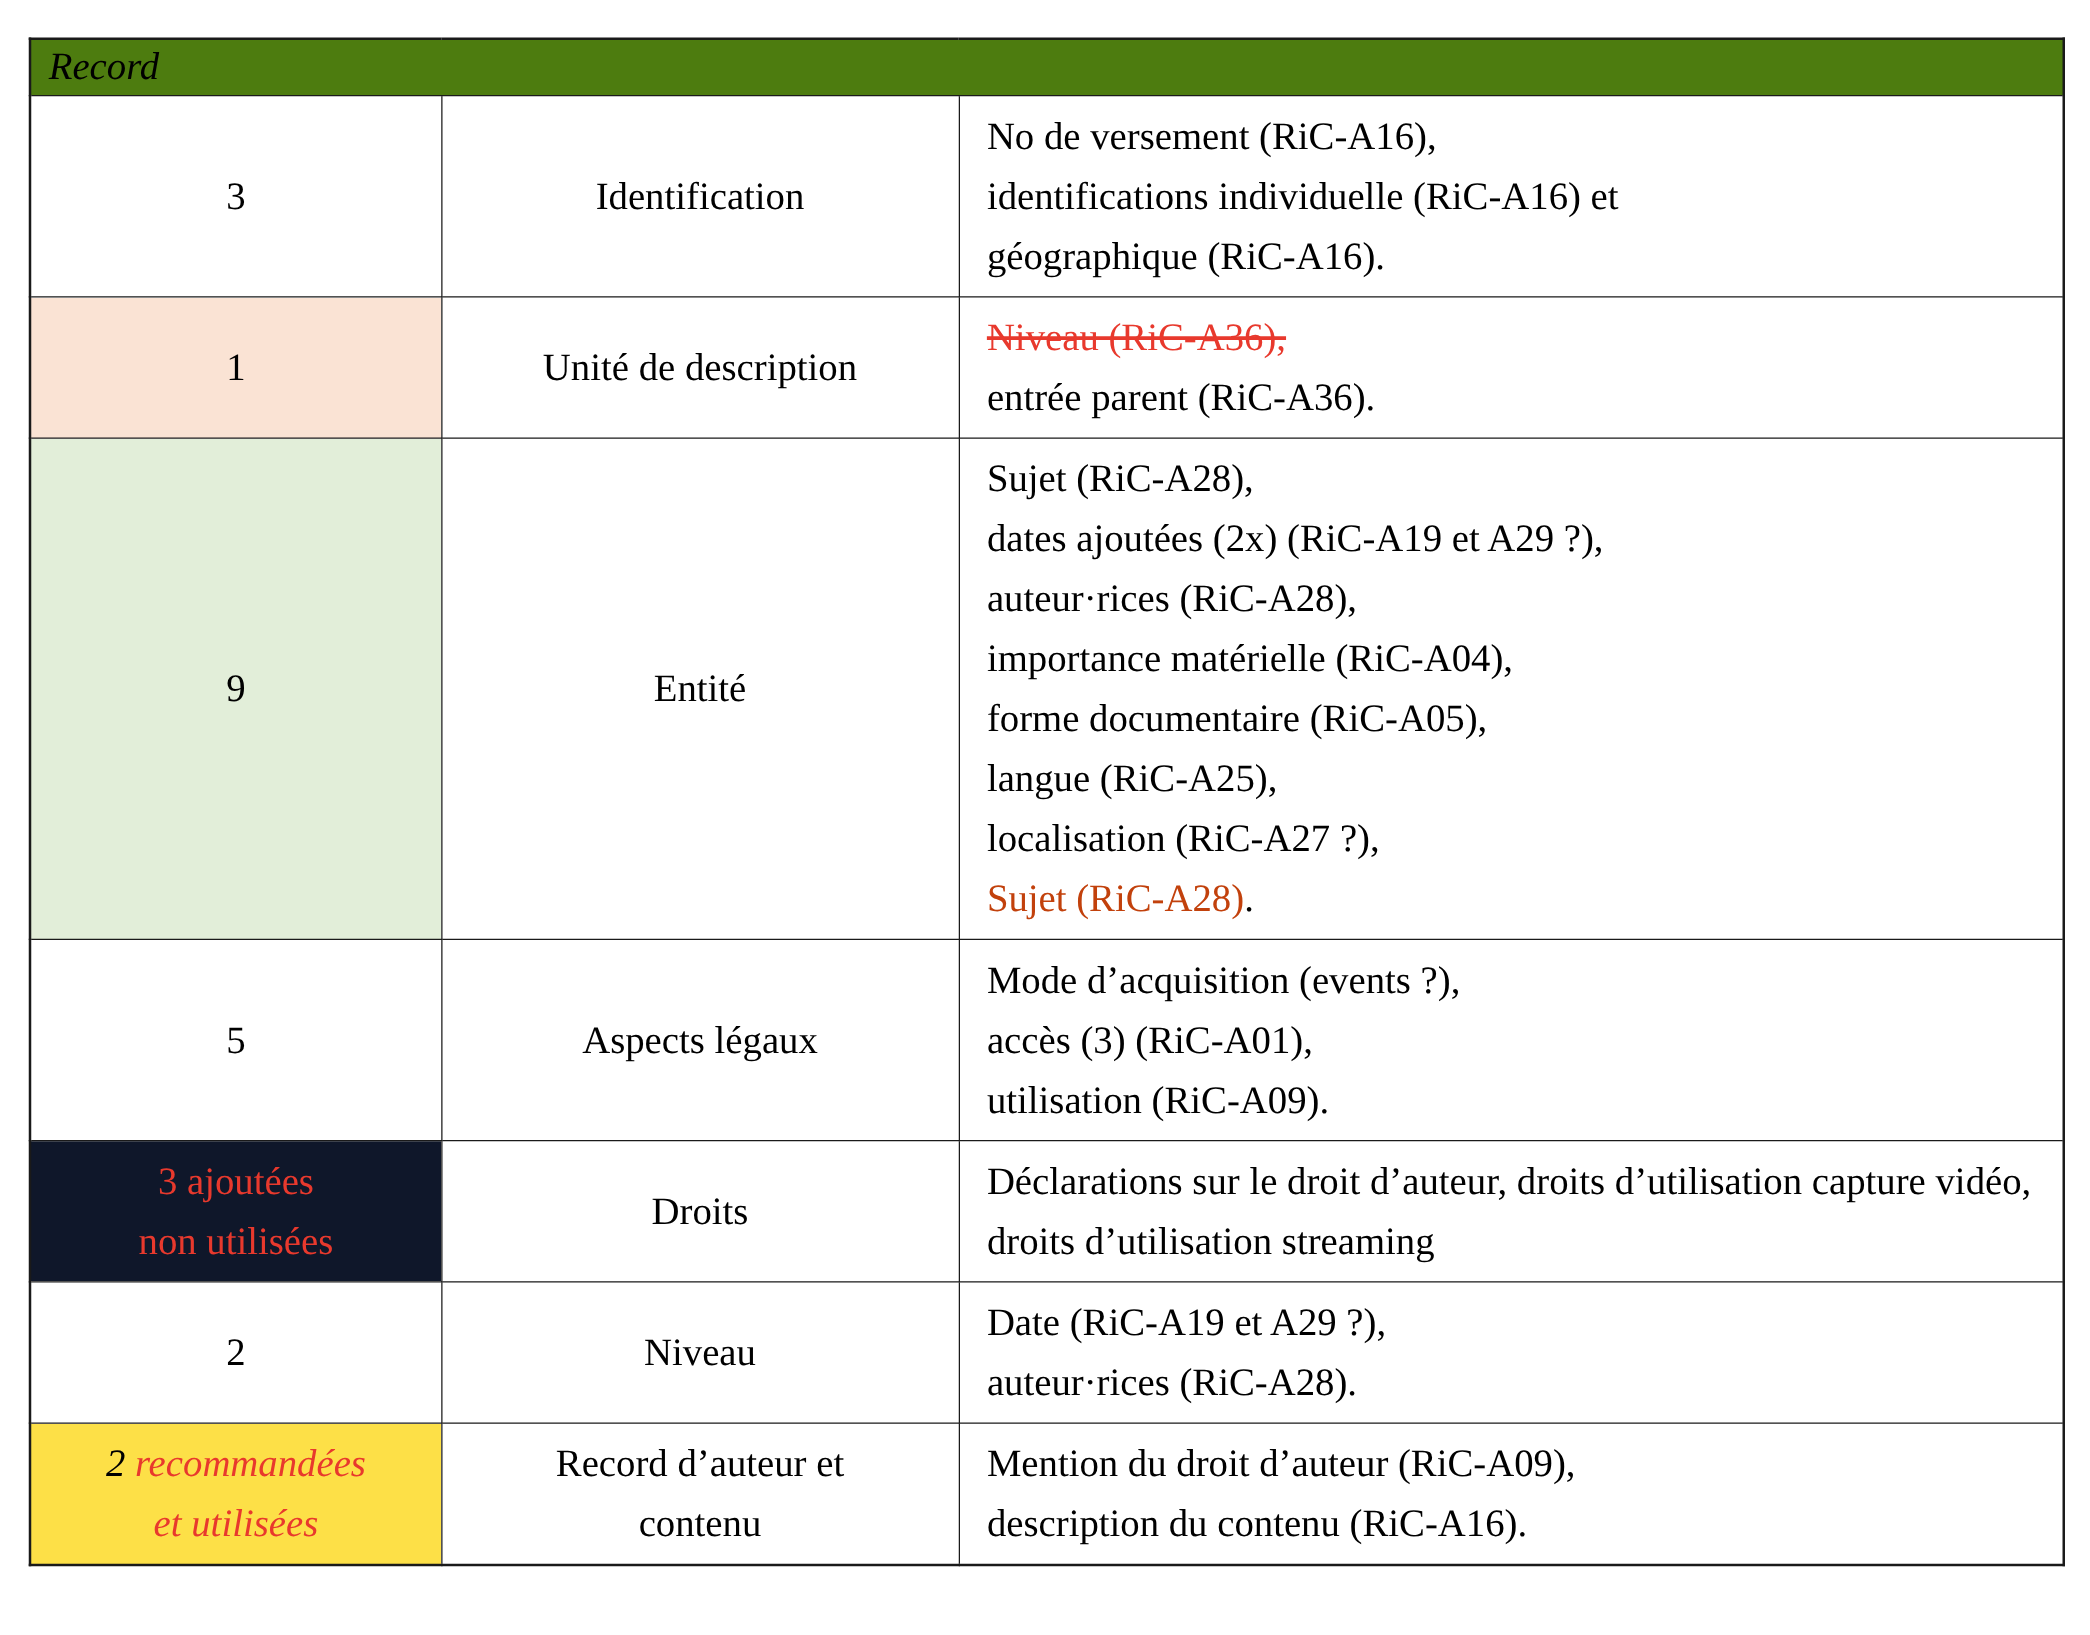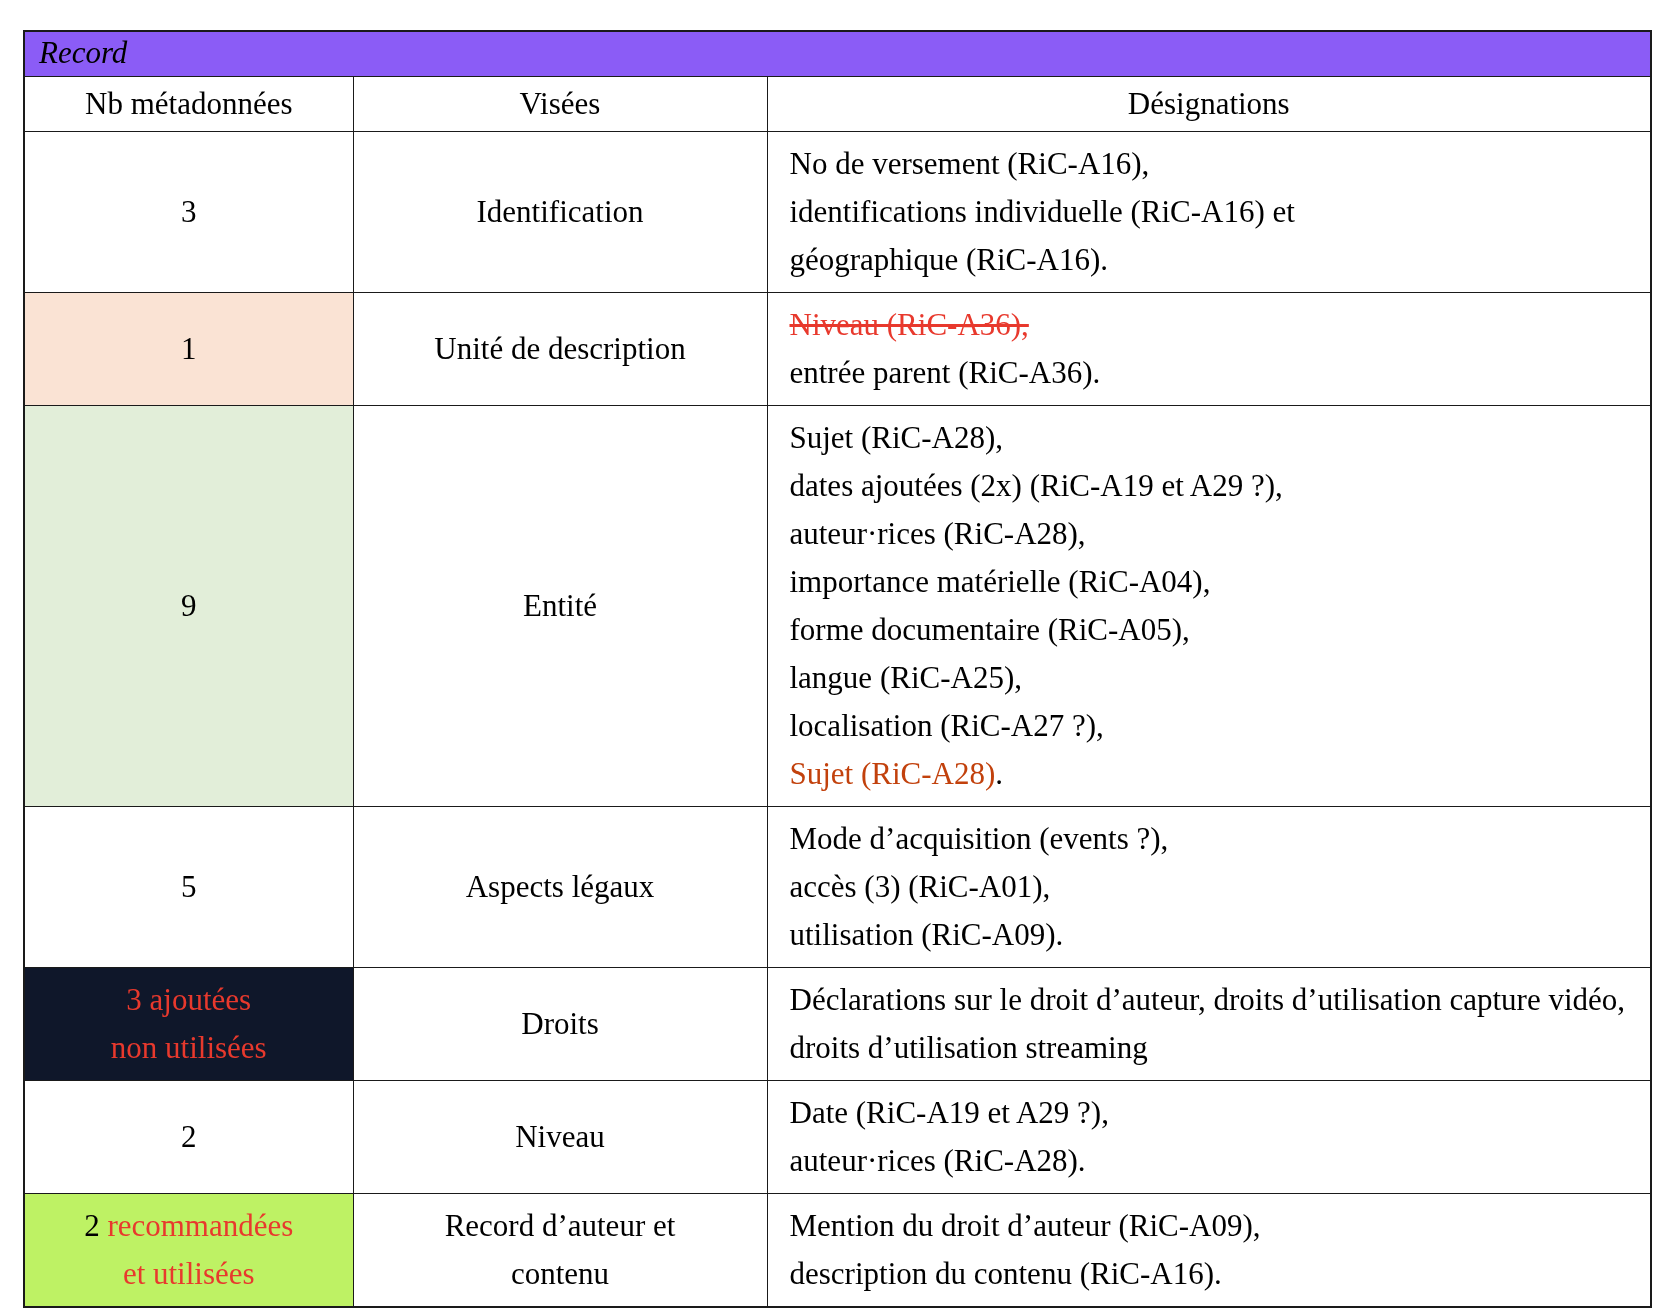--- a/index.html
+++ b/index.html
@@ -49,26 +49,21 @@
 
 <div class="page">
   <table class="record">
     <colgroup>
       <col style="width:329px">
       <col style="width:414px">
       <col style="width:884px">
     </colgroup>
     <thead>
       <tr class="title-row">
-        <td colspan="3" style="background: #8b5cf6;">Record</td>
-      </tr>
-      <tr class="head-row">
-        <th>Nb métadonnées</th>
-        <th>Visées</th>
-        <th>Désignations</th>
+        <td colspan="3" style="background: #4d7c0f;">Record</td>
       </tr>
     </thead>
     <tbody id="rows">
         <tr>
           <td class="nb">
             <div><span>3</span></div>
           </td>
           <td class="visee">
             <div><span>Identification</span></div>
           </td>
@@ -139,21 +134,21 @@
           </td>
           <td class="visee">
             <div><span>Niveau</span></div>
           </td>
           <td class="desig">
             <div><span>Date (RiC-A19 et A29 ?),</span></div>
             <div><span>auteur·rices (RiC-A28).</span></div>
           </td>
         </tr>
         <tr>
-          <td class="nb" style="background: #bef264;">
+          <td class="nb" style="background: #fde047; font-style: italic;">
             <div><span>2 </span><span style="color: rgb(232, 57, 45);">recommandées</span></div>
             <div><span style="color: rgb(232, 57, 45);">et utilisées</span></div>
           </td>
           <td class="visee">
             <div><span>Record d’auteur et</span></div>
             <div><span>contenu</span></div>
           </td>
           <td class="desig">
             <div><span>Mention du droit d’auteur (RiC-A09),</span></div>
             <div><span>description du contenu (RiC-A16).</span></div>

